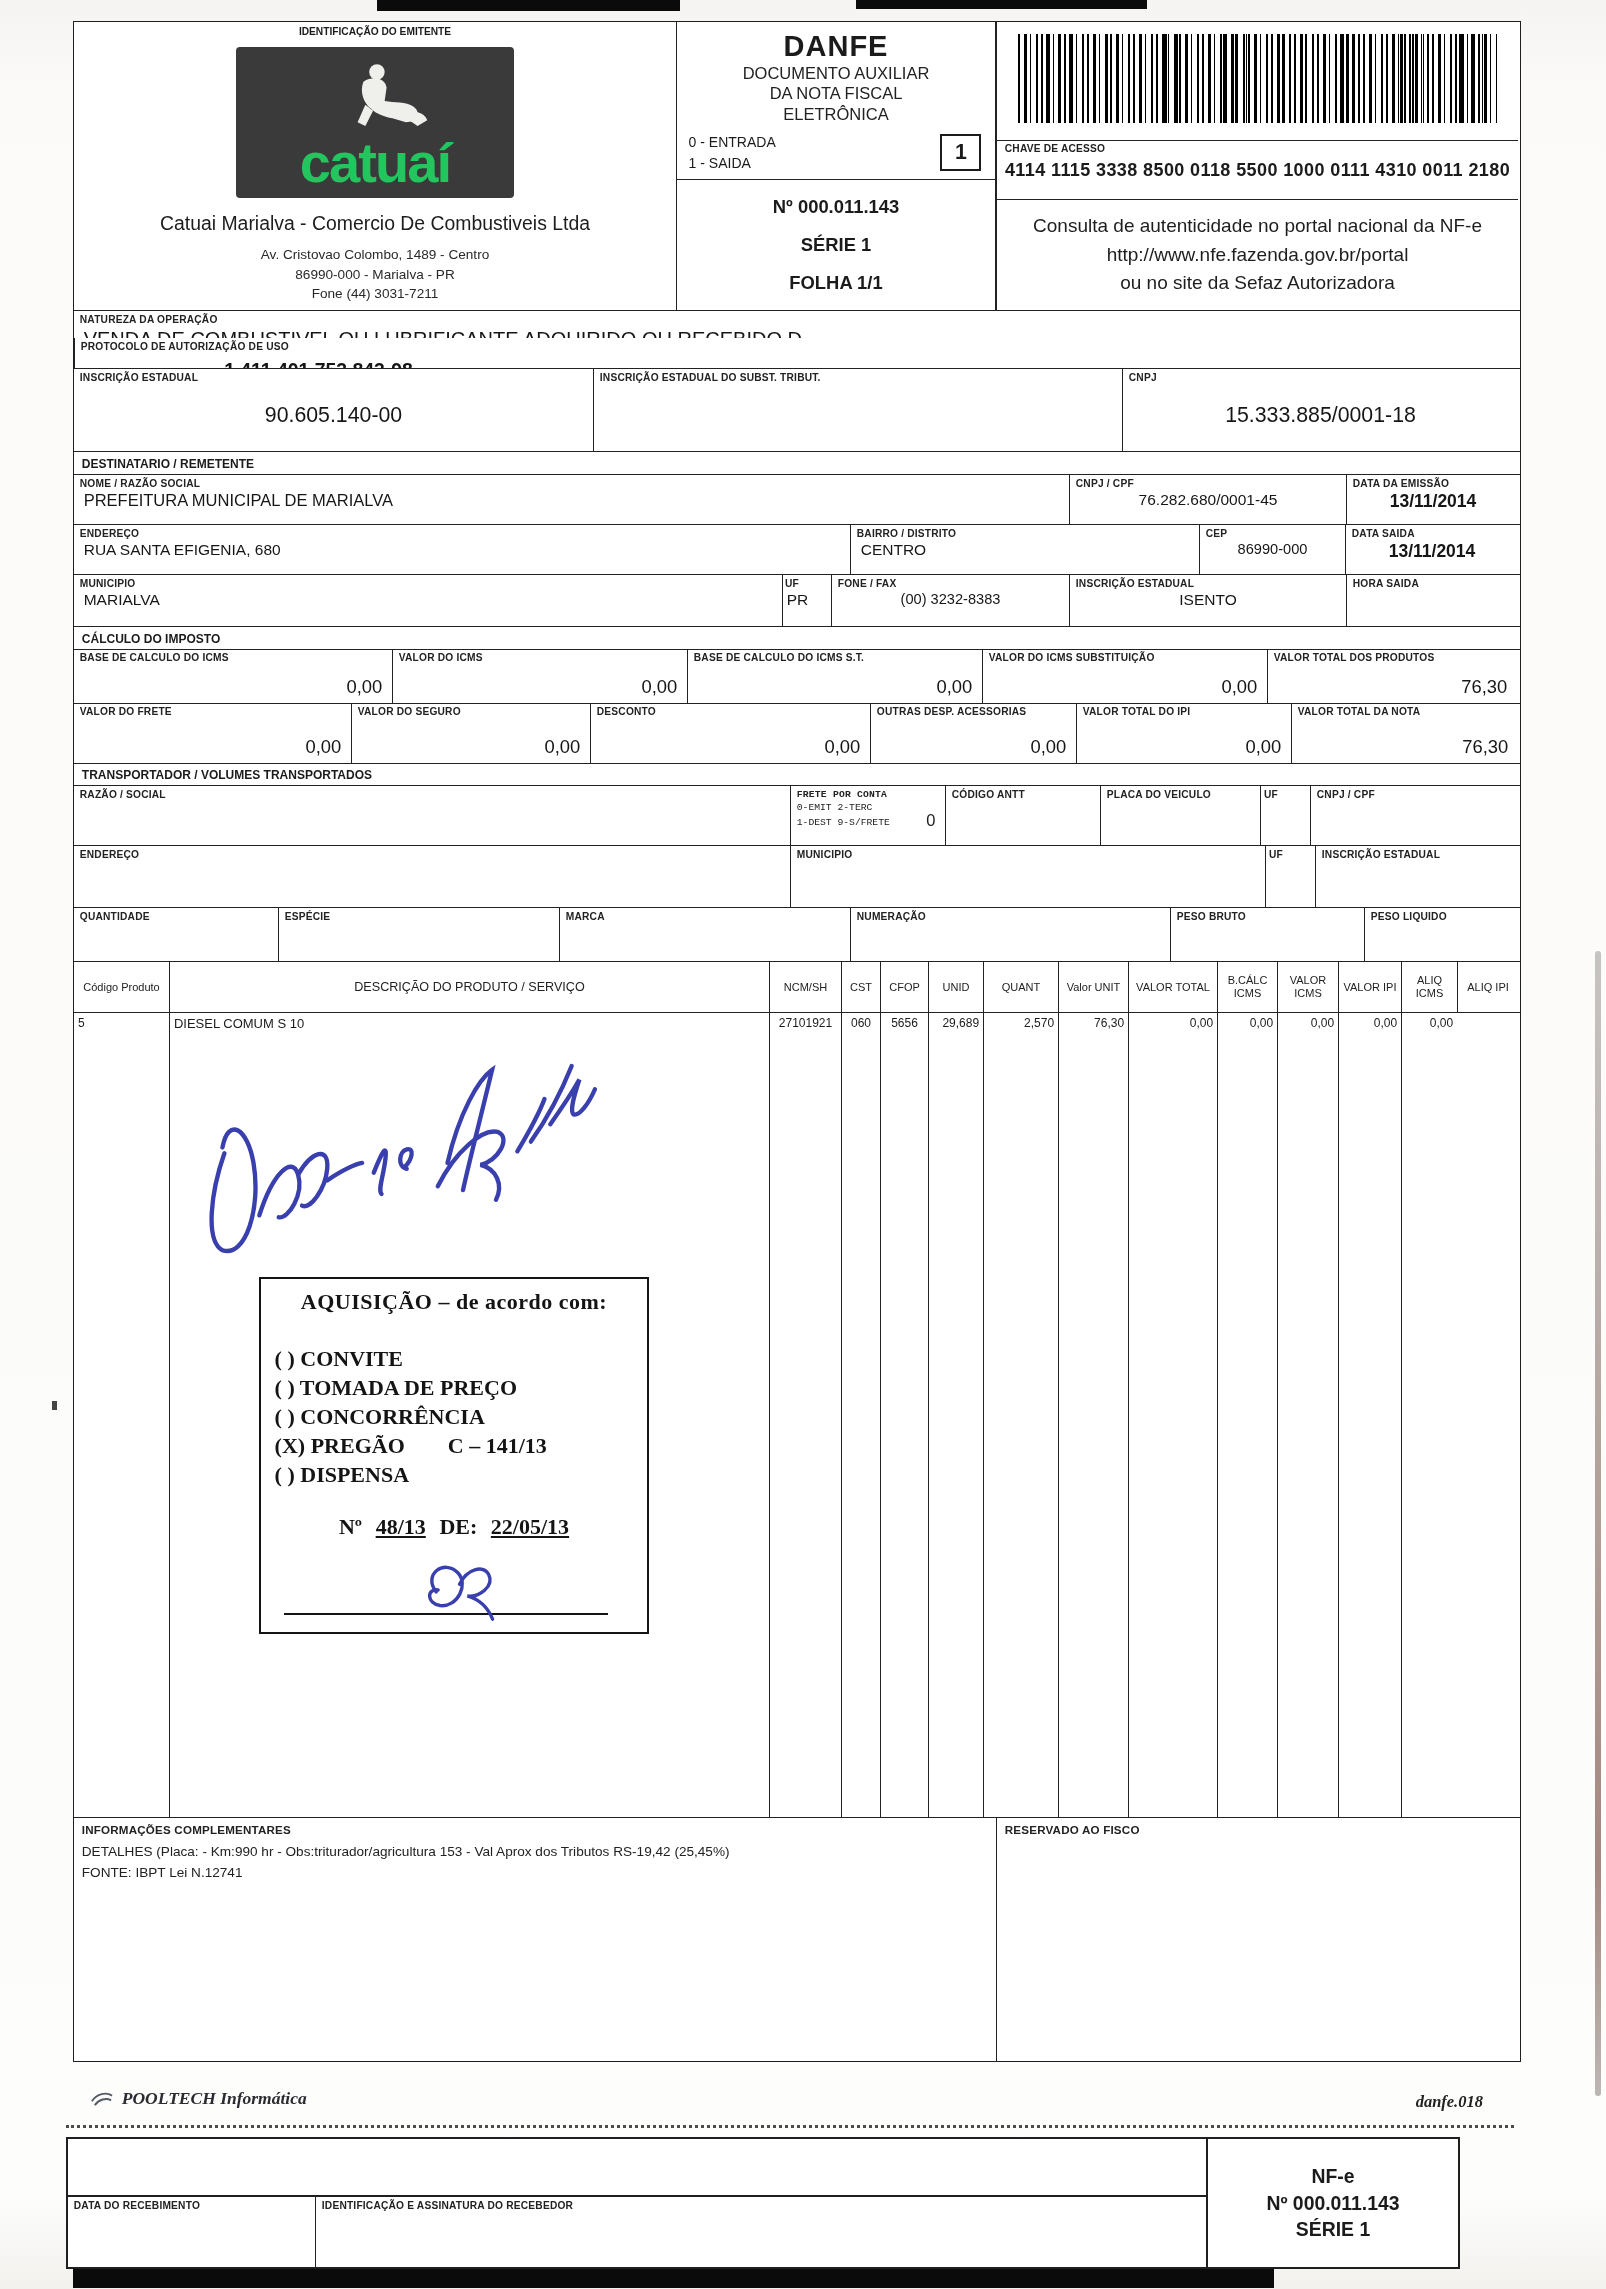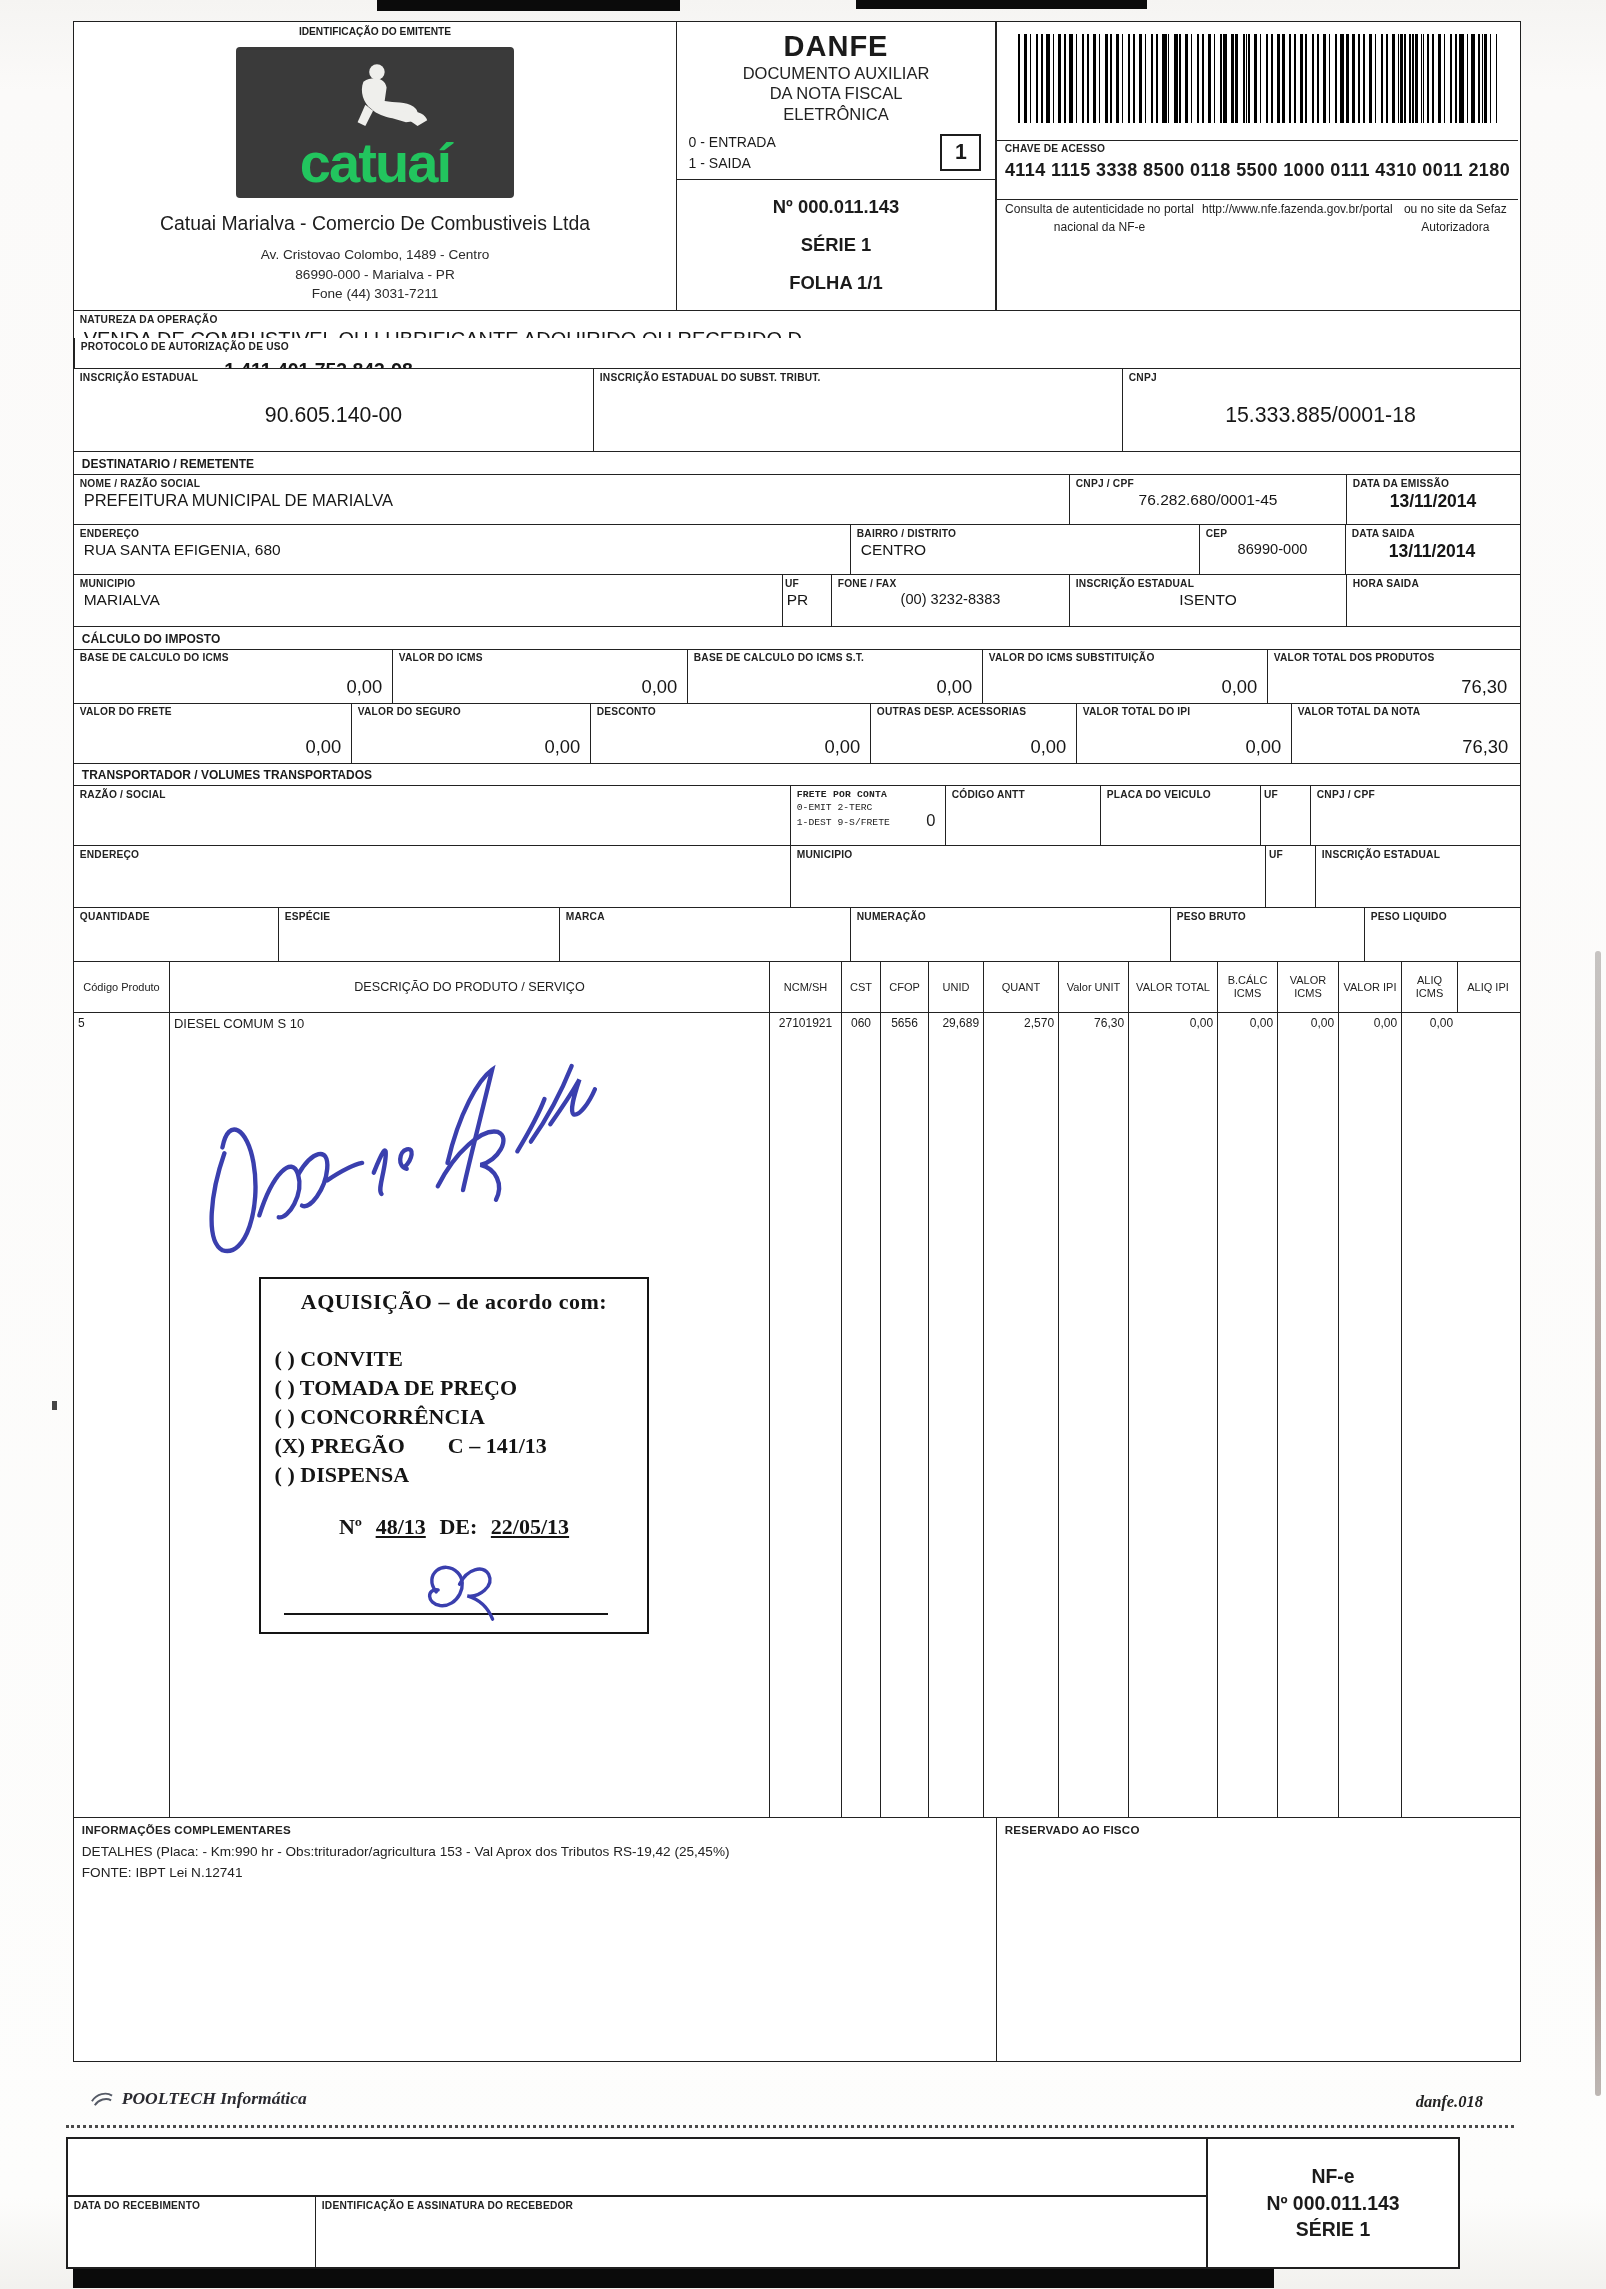--- a/index.html
+++ b/index.html
@@ -57,22 +57,22 @@
   .mid-bottom div { font-size:18.4px; font-weight:700; }
   .hdr-right { width:522px; display:flex; flex-direction:column; }
   .barcode-wrap { height:118px; padding:11.6px 21.3px 7.8px; }
   .barcode { height:89px; width:100%; background-color:#fff;
     background-image:
       repeating-linear-gradient(90deg,#000 0 1.9px,transparent 1.9px 5.8px,#000 5.8px 8.7px,transparent 8.7px 11.6px,#000 11.6px 12.6px,transparent 12.6px 18.4px,#000 18.4px 20.4px,transparent 20.4px 23px),
       repeating-linear-gradient(90deg,transparent 0 28px,#000 28px 31px,transparent 31px 40px,#000 40px 42px,transparent 42px 51px,#000 51px 52px,transparent 52px 59px);
   }
   .chave-box { border-top:1.9px solid #222; border-bottom:1.9px solid #222; height:60px; padding:1.9px 7.8px; }
   .chave-val { font-size:18px; font-weight:700; letter-spacing:0.4px; margin-top:5.8px; text-align:center; white-space:nowrap; }
-  .consulta { flex:1; display:flex; flex-direction:row; justify-content:center; text-align:center;
-    font-size:12px; line-height:1.5; color:#1e1e1e; }
+  .consulta { flex:1; display:flex; flex-direction:column; justify-content:center; text-align:center;
+    font-size:19px; line-height:1.5; color:#1e1e1e; }
 
   
   .nat-row { height:58px;flex-direction:column; }
   .insc-row { height:83px; }
   .dest1 { height:50px; } .dest2 { height:50px; } .dest3 { height:52px; }
   .imp1 { height:54px; } .imp2 { height:60px; }
   .imp1 .cell, .imp2 .cell { display:flex; flex-direction:column; justify-content:space-between; }
   .imp1 .val, .imp2 .val { text-align:right; font-size:18.4px; }
   .tr1 { height:60px; } .tr2 { height:62px; } .tr3 { height:54px; }
   .mono-small { font-family:"Liberation Mono", monospace; font-size:9.7px; line-height:1.3; margin-top:1.9px; }

